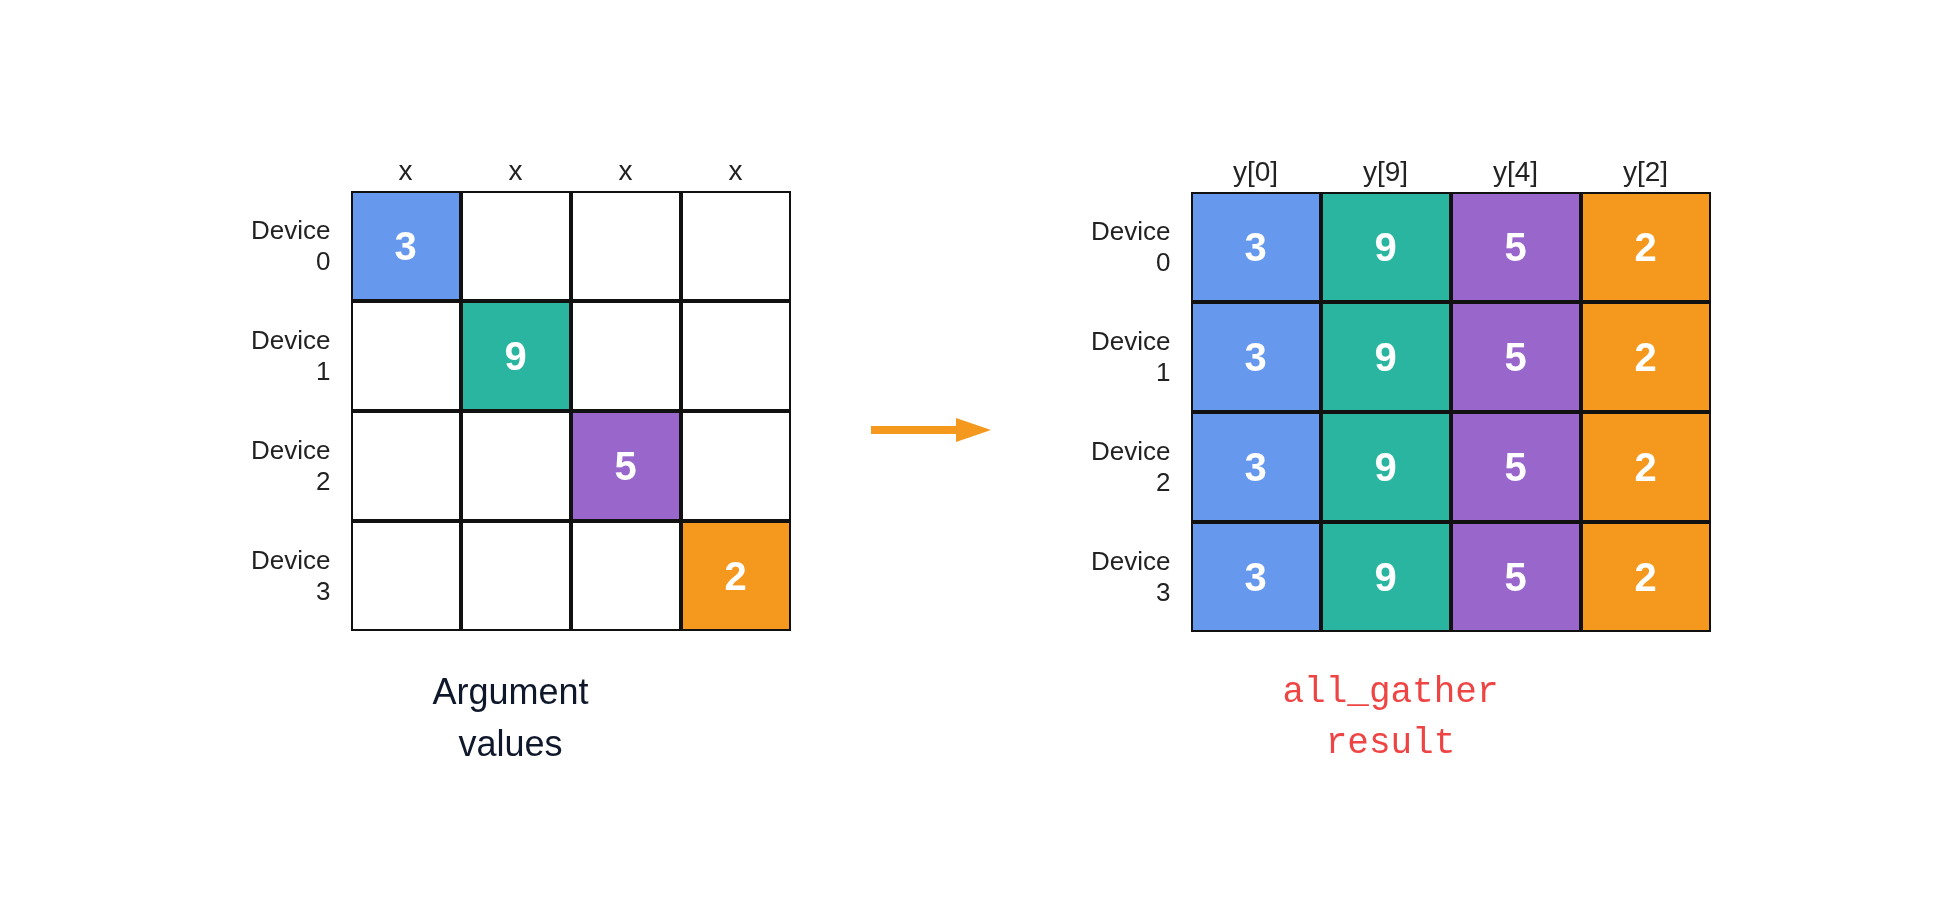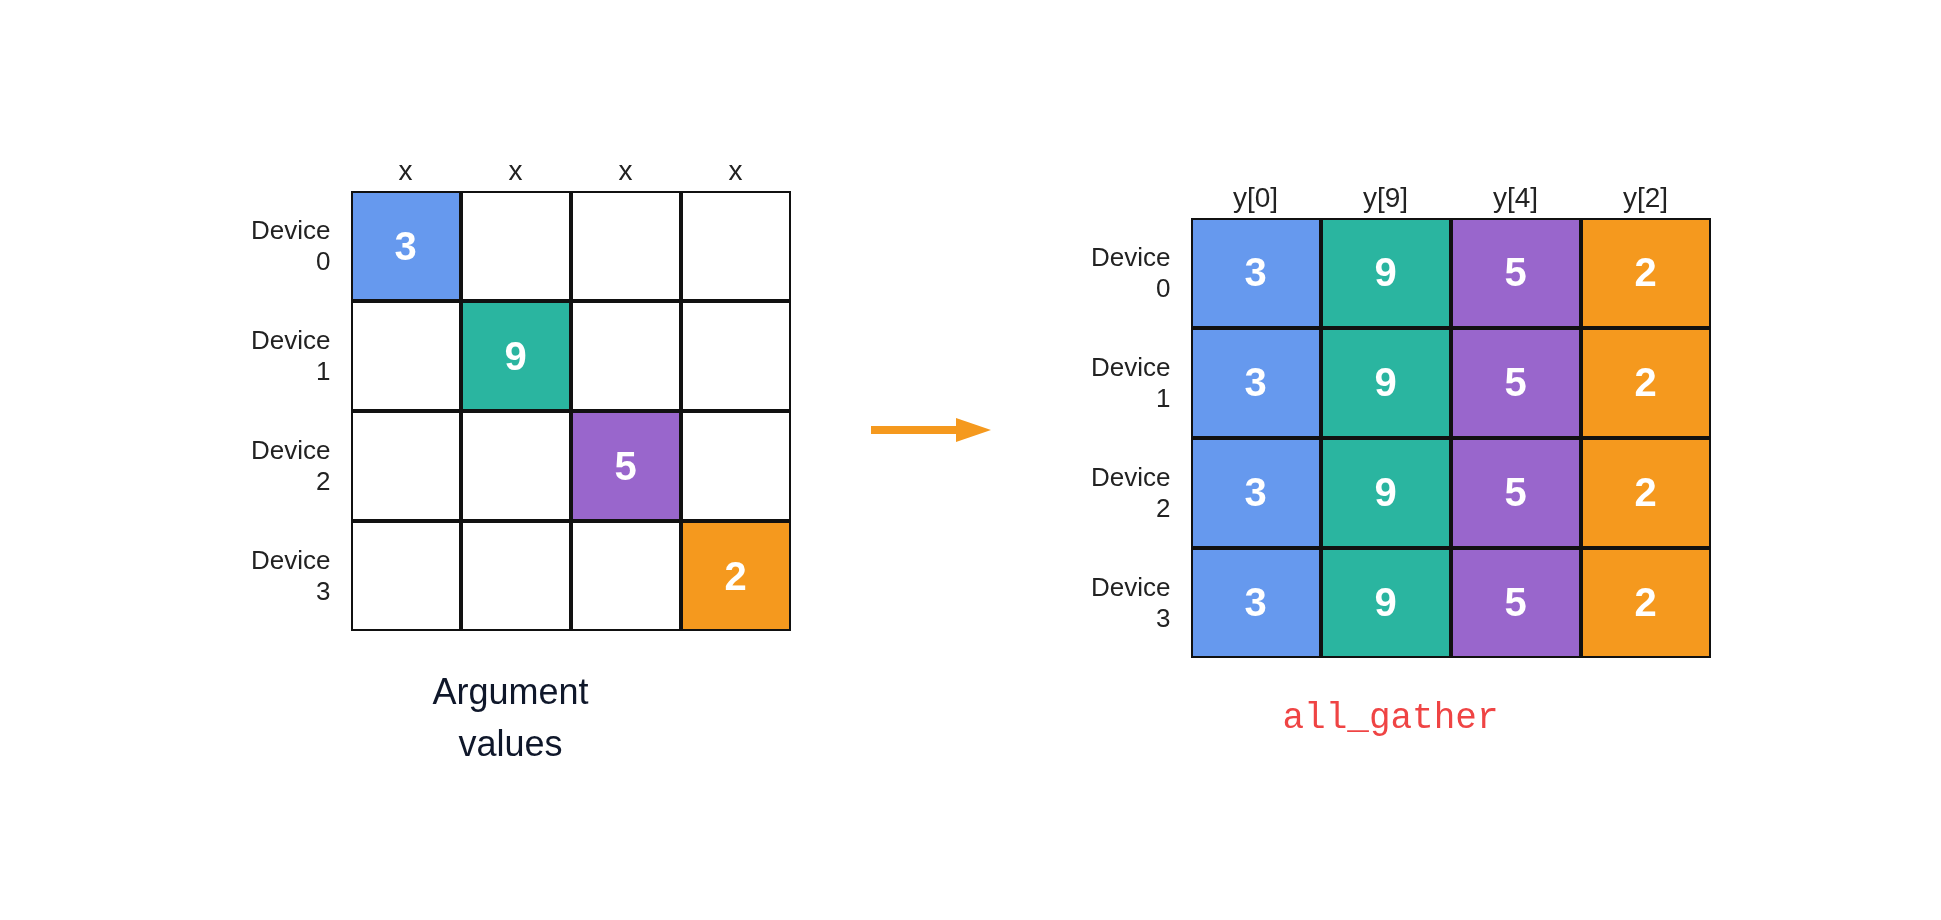--- a/index.html
+++ b/index.html
@@ -231,16 +231,17 @@
           <div class="grid-cell-wide cell-blue">3</div>
           <div class="grid-cell-wide cell-teal">9</div>
           <div class="grid-cell-wide cell-purple">5</div>
           <div class="grid-cell-wide cell-orange">2</div>
         </div>
       </div>
     </div>
 
     <div>
       <div class="diagram-label-mono">all_gather</div>
+      <div class="diagram-label-mono">result</div>
     </div>
   </div>
 
 </div>
 
 </body></html>

